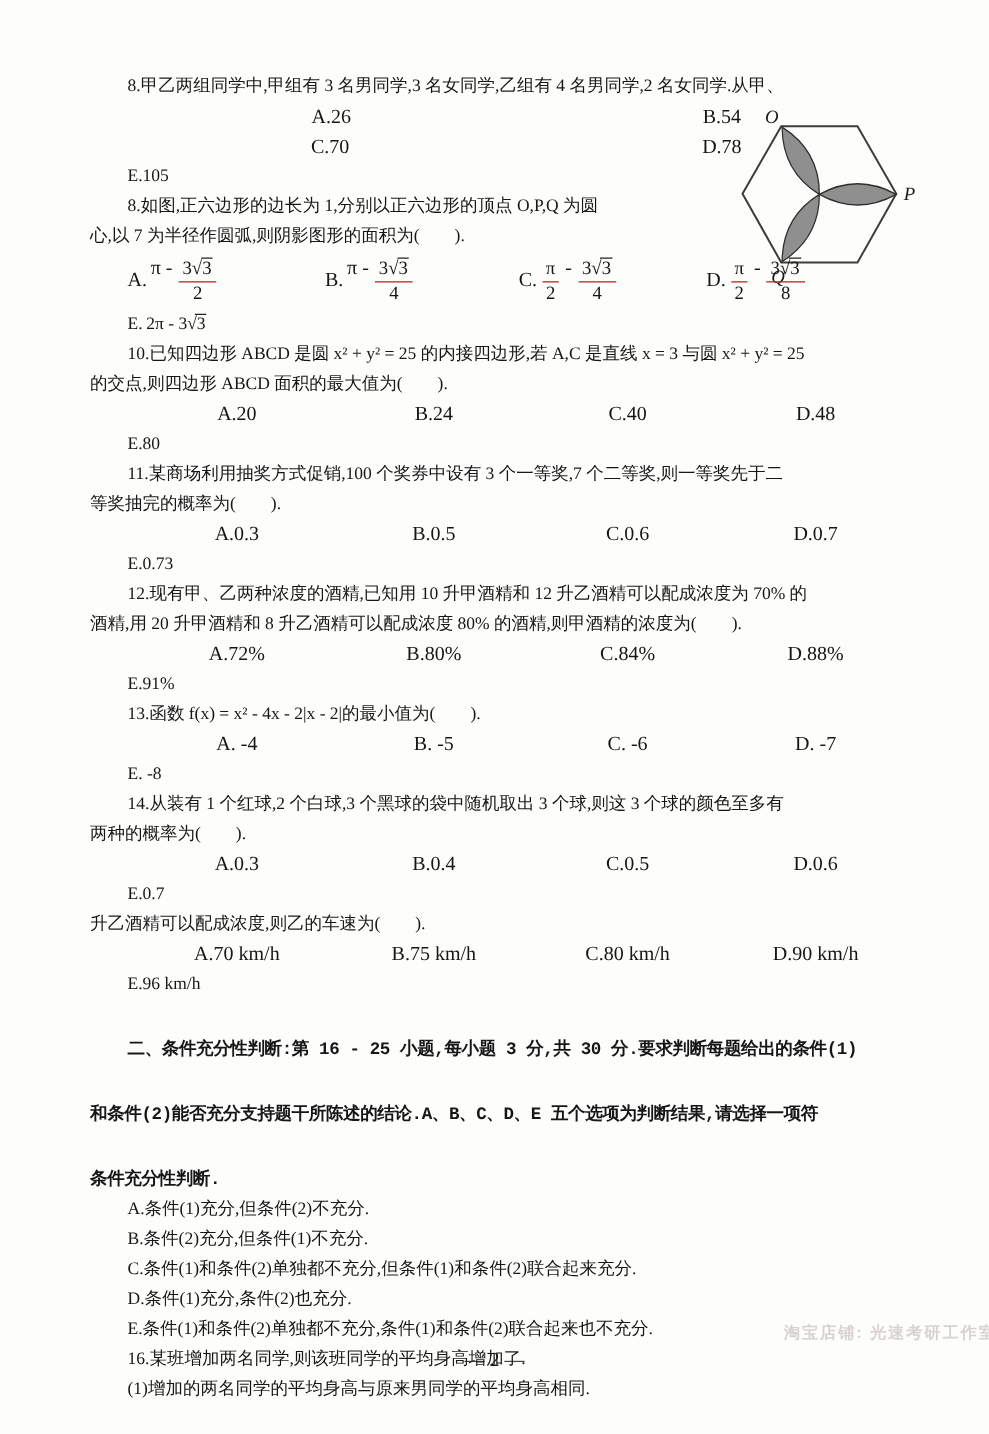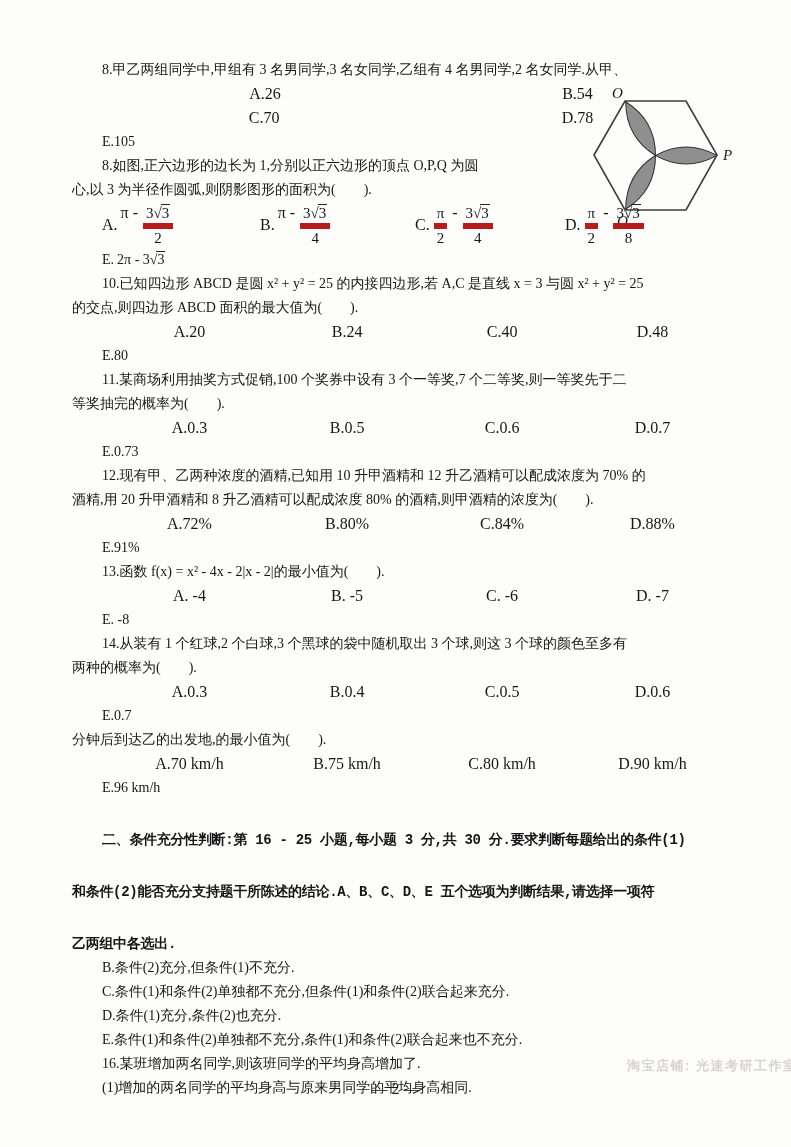--- a/index.html
+++ b/index.html
@@ -14,21 +14,21 @@
   .optrow{display:flex;padding-left:30px;height:24px;line-height:24px;font-size:16px;justify-content:center;}
   .opt{white-space:nowrap;}
   .c1{width:158px;}
   .c2{width:155px;}
   .c3{width:150px;}
   .q8c1{width:313px;}
   .fracrow{height:46px;display:flex;align-items:center;padding-left:30px;font-size:16px;}
   .mopt{display:inline-flex;align-items:center;white-space:nowrap;}
   .mopt .lbl{margin-right:3px;}
   .frac{display:inline-flex;flex-direction:column;align-items:center;line-height:1.12;font-size:15px;margin:0 1px;}
-  .frac .num{padding:0 3px 1px;border-bottom:6px solid #b91c1c;}
+  .frac .num{padding:0 3px 1px;border-bottom:1px solid #b91c1c;}
   .frac .den{padding-top:1px;}
   .rad{border-top:1px solid #222;padding:0 1px;}
   .sqrtsym{margin-right:-1px;}
   .sec-head .line{font-family:Liberation Mono, monospace;font-weight:700;letter-spacing:-0.3px;margin-top:28px;}
   .watermark{
     position:absolute;left:627px;top:1057px;font-size:13px;color:#d9d2d2;
     font-weight:700;letter-spacing:1.5px;font-family:"Liberation Sans","DejaVu Sans",sans-serif;white-space:nowrap;
   }
   .pagenum{position:absolute;left:0;width:791px;top:1080px;text-align:center;font-size:16px;color:#1a1a1a;}
   .figure{position:absolute;left:586px;top:83px;}
@@ -59,21 +59,21 @@
       </div>
       <div class="optrow">
         <span class="opt q8c1">C.70</span>
         <span class="opt">D.78</span>
       </div>
       <div class="line ind">E.105</div>
     </div>
 
     <div>
       <div class="line ind">8.如图,正六边形的边长为 1,分别以正六边形的顶点 O,P,Q 为圆</div>
-      <div class="line">心,以 3 为半径作圆弧,则阴影图形的面积为(　　).</div>
+      <div class="line">心,以 7 为半径作圆弧,则阴影图形的面积为(　　).</div>
       <div class="fracrow">
         <span class="mopt c1">
             <span class="lbl">A.</span>
             <span><span>π - </span><span class="frac">
                 <span class="num">3<span class="sqrtsym">√</span><span class="rad">3</span></span>
                 <span class="den">2</span>
               </span></span>
           </span>
         <span class="mopt c2">
             <span class="lbl">B.</span>
@@ -162,37 +162,38 @@
       <div class="optrow">
         <span class="opt c1">A.0.3</span>
         <span class="opt c2">B.0.4</span>
         <span class="opt c3">C.0.5</span>
         <span class="opt">D.0.6</span>
       </div>
       <div class="line ind">E.0.7</div>
     </div>
 
     <div>
-      <div class="line">分钟后到达乙的出发地,的最小值为(　　).</div>
+      <div class="line">升乙酒精可以配成浓度,则乙的车速为(　　).</div>
       <div class="optrow">
         <span class="opt c1">A.70 km/h</span>
         <span class="opt c2">B.75 km/h</span>
         <span class="opt c3">C.80 km/h</span>
         <span class="opt">D.90 km/h</span>
       </div>
       <div class="line ind">E.96 km/h</div>
     </div>
 
     <div class="sec-head">
       <div class="line ind">二、条件充分性判断:第 16 - 25 小题,每小题 3 分,共 30 分.要求判断每题给出的条件(1)</div>
       <div class="line">和条件(2)能否充分支持题干所陈述的结论.A、B、C、D、E 五个选项为判断结果,请选择一项符</div>
-      <div class="line">乙两组中各选出.</div>
-    </div>
-
-    <div>
+      <div class="line">条件充分性判断.</div>
+    </div>
+
+    <div>
+      <div class="line ind">A.条件(1)充分,但条件(2)不充分.</div>
       <div class="line ind">B.条件(2)充分,但条件(1)不充分.</div>
       <div class="line ind">C.条件(1)和条件(2)单独都不充分,但条件(1)和条件(2)联合起来充分.</div>
       <div class="line ind">D.条件(1)充分,条件(2)也充分.</div>
       <div class="line ind">E.条件(1)和条件(2)单独都不充分,条件(1)和条件(2)联合起来也不充分.</div>
     </div>
 
     <div>
       <div class="line ind">16.某班增加两名同学,则该班同学的平均身高增加了.</div>
       <div class="line ind">(1)增加的两名同学的平均身高与原来男同学的平均身高相同.</div>
     </div>

